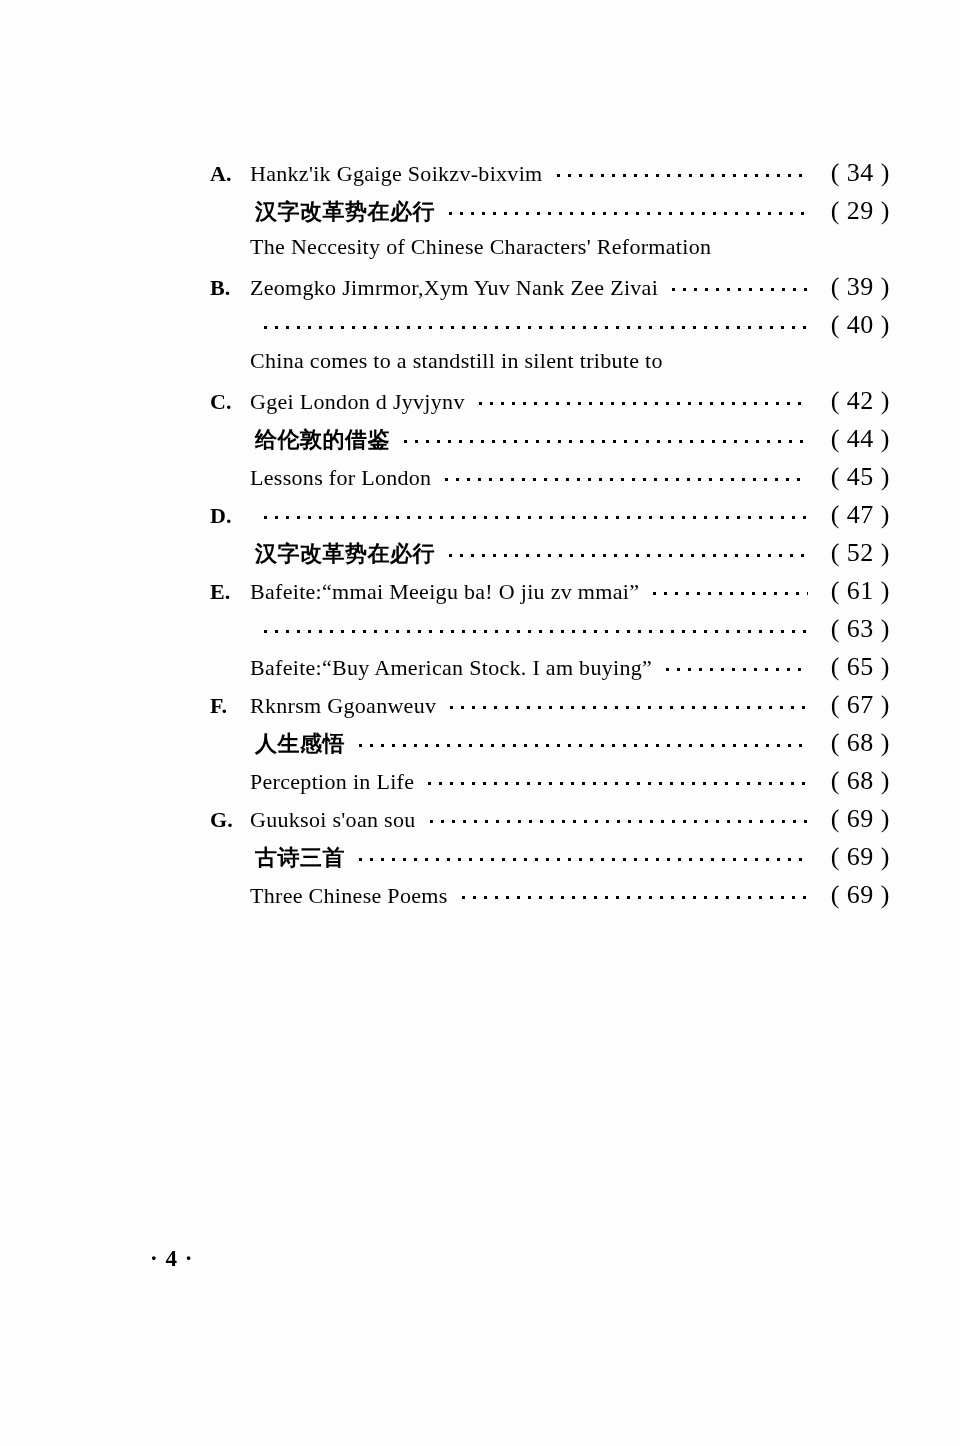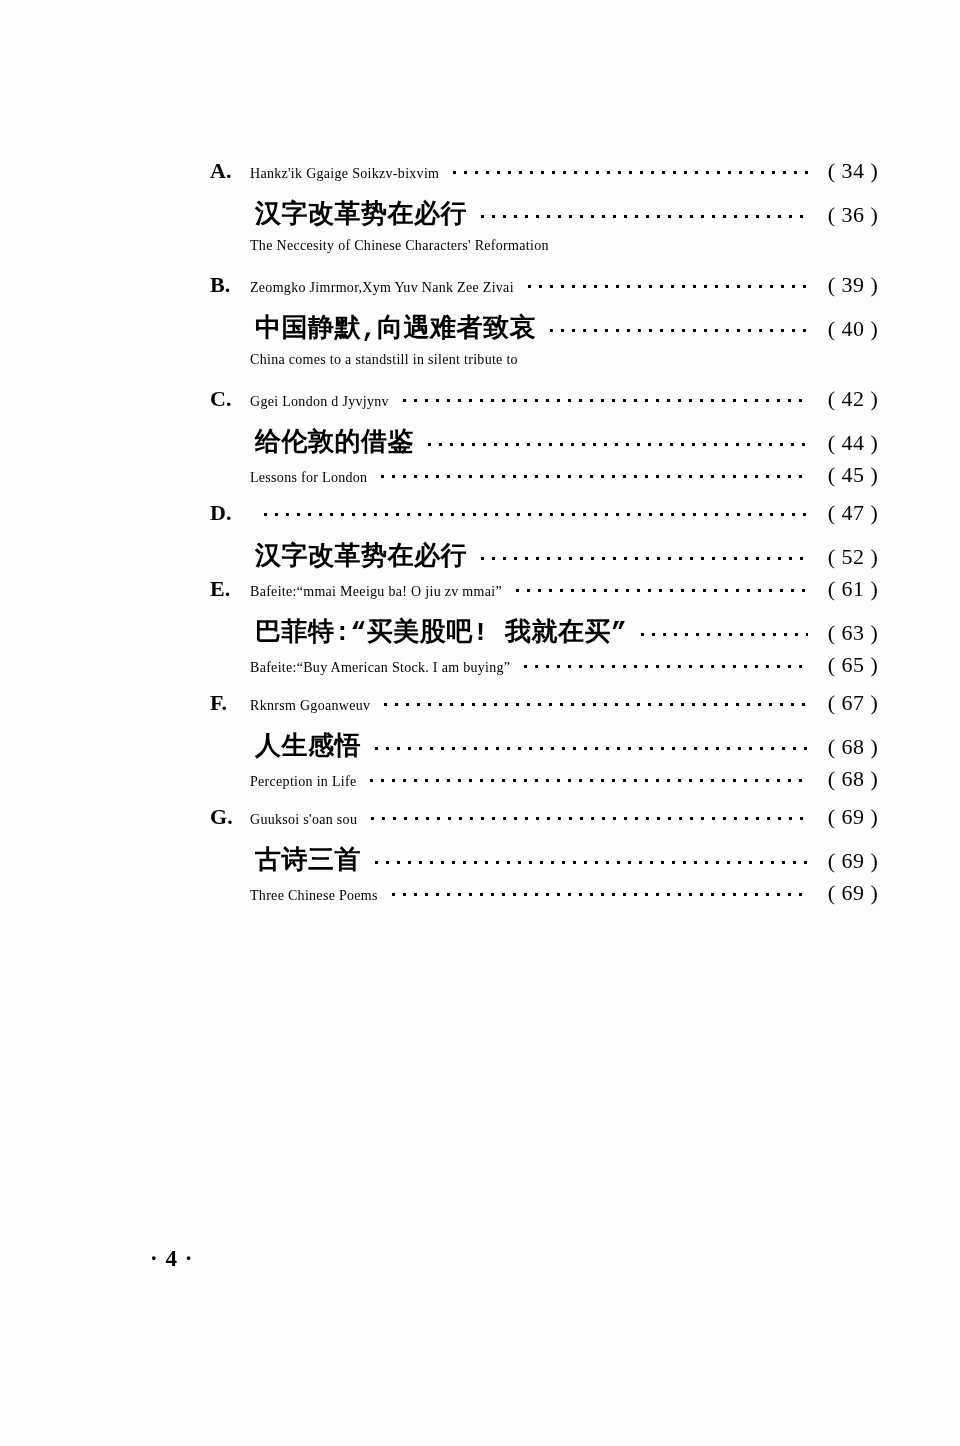--- a/index.html
+++ b/index.html
@@ -51,27 +51,27 @@
   }
   .marker.blank { visibility: hidden; }
 
   .label {
     flex: 0 0 auto;
     font-size: 22px;
     white-space: nowrap;
     letter-spacing: 0.1px;
   }
   .label.cjk {
-    font-family: Liberation Mono, monospace;
-    font-size: 26px;
+    font-family: Liberation Serif, serif;
+    font-size: 22px;
     font-weight: 700;
     letter-spacing: 0.5px;
   }
   .label.en {
-    font-size: 14px;
+    font-size: 22px;
     letter-spacing: 0.3px;
   }
 
   
   .leader {
     flex: 1 1 auto;
     min-width: 0;
     position: relative;
     height: 1em;
     margin: 0 8px 0 10px;
@@ -87,22 +87,22 @@
     background-image: radial-gradient(circle, #000 1.5px, transparent 1.6px);
     background-size: 11px 3px;
     background-repeat: repeat-x;
     background-position: left center;
   }
   .leader.none::before { content: none; }
 
   .pageno {
     flex: 0 0 auto;
     width: 74px;
-    text-align: center;
-    font-size: 22px;
+    text-align: right;
+    font-size: 26px;
     white-space: nowrap;
     letter-spacing: 0.5px;
   }
   .entry.leader-only .leader {
     margin-left: 46px;
   }
 
   .indent-cjk .label { padding-left: 5px; }
 
   .folio {
@@ -123,37 +123,36 @@
       <div class="entry">
         <span class="marker">A.</span>
         <span class="label en">Hankz'ik Ggaige Soikzv-bixvim</span>
         <span class="leader"></span>
         <span class="pageno">( 34 )</span>
       </div>
       <div class="entry indent-cjk">
         <span class="marker blank"></span>
         <span class="label cjk">汉字改革势在必行</span>
         <span class="leader"></span>
-        <span class="pageno">( 36 )</span>
+        <span class="pageno">( 29 )</span>
       </div>
       <div class="entry">
         <span class="marker blank"></span>
         <span class="label en">The Neccesity of Chinese Characters' Reformation</span>
         <span class="leader none"></span>
         <span class="pageno"></span>
       </div>
       <div class="entry">
         <span class="marker">B.</span>
         <span class="label en">Zeomgko Jimrmor,Xym Yuv Nank Zee Zivai</span>
         <span class="leader"></span>
         <span class="pageno">( 39 )</span>
       </div>
       <div class="entry indent-cjk">
         <span class="marker blank"></span>
-        <span class="label cjk">中国静默,向遇难者致哀</span>
         <span class="leader"></span>
         <span class="pageno">( 40 )</span>
       </div>
       <div class="entry">
         <span class="marker blank"></span>
         <span class="label en">China comes to a standstill in silent tribute to</span>
         <span class="leader none"></span>
         <span class="pageno"></span>
       </div>
       <div class="entry">
@@ -186,21 +185,20 @@
         <span class="pageno">( 52 )</span>
       </div>
       <div class="entry">
         <span class="marker">E.</span>
         <span class="label en">Bafeite:“mmai Meeigu ba! O jiu zv mmai”</span>
         <span class="leader"></span>
         <span class="pageno">( 61 )</span>
       </div>
       <div class="entry indent-cjk">
         <span class="marker blank"></span>
-        <span class="label cjk">巴菲特:“买美股吧! 我就在买”</span>
         <span class="leader"></span>
         <span class="pageno">( 63 )</span>
       </div>
       <div class="entry">
         <span class="marker blank"></span>
         <span class="label en">Bafeite:“Buy American Stock. I am buying”</span>
         <span class="leader"></span>
         <span class="pageno">( 65 )</span>
       </div>
       <div class="entry">

